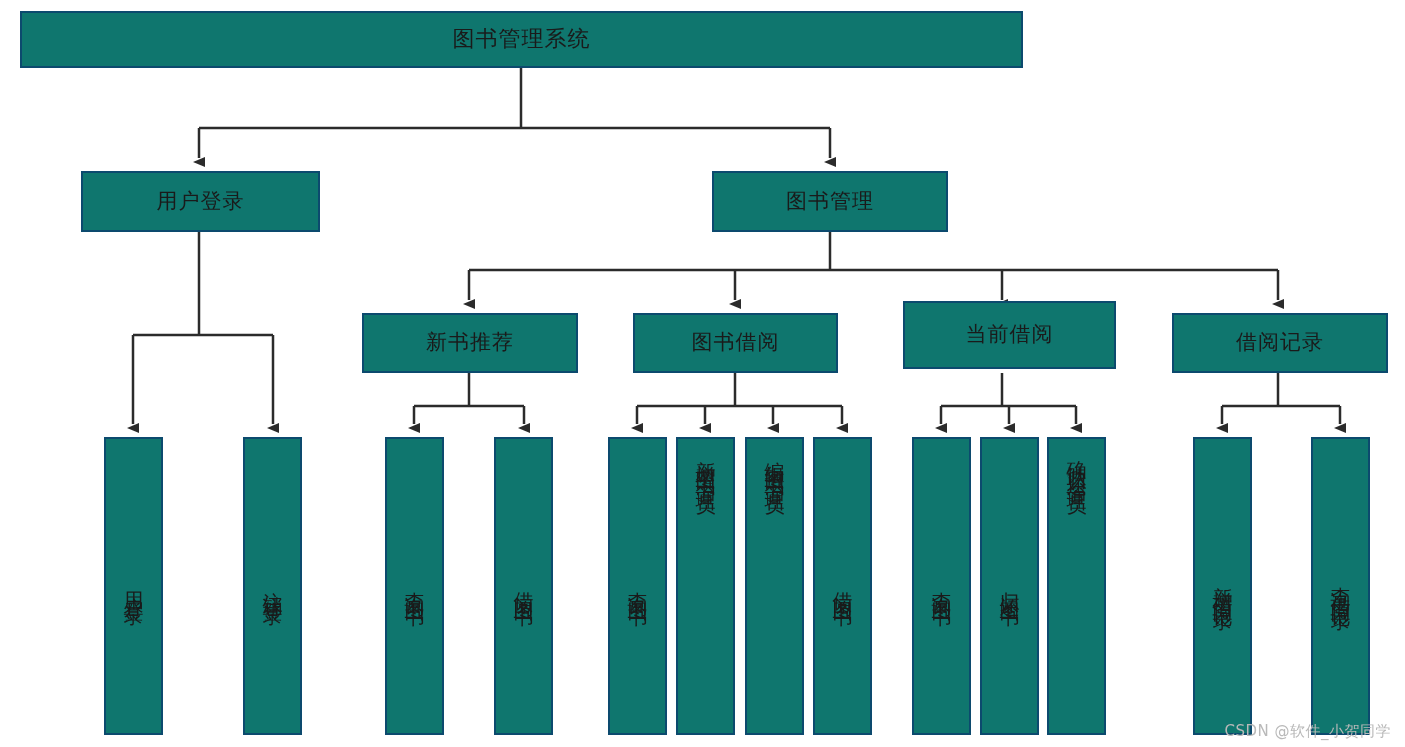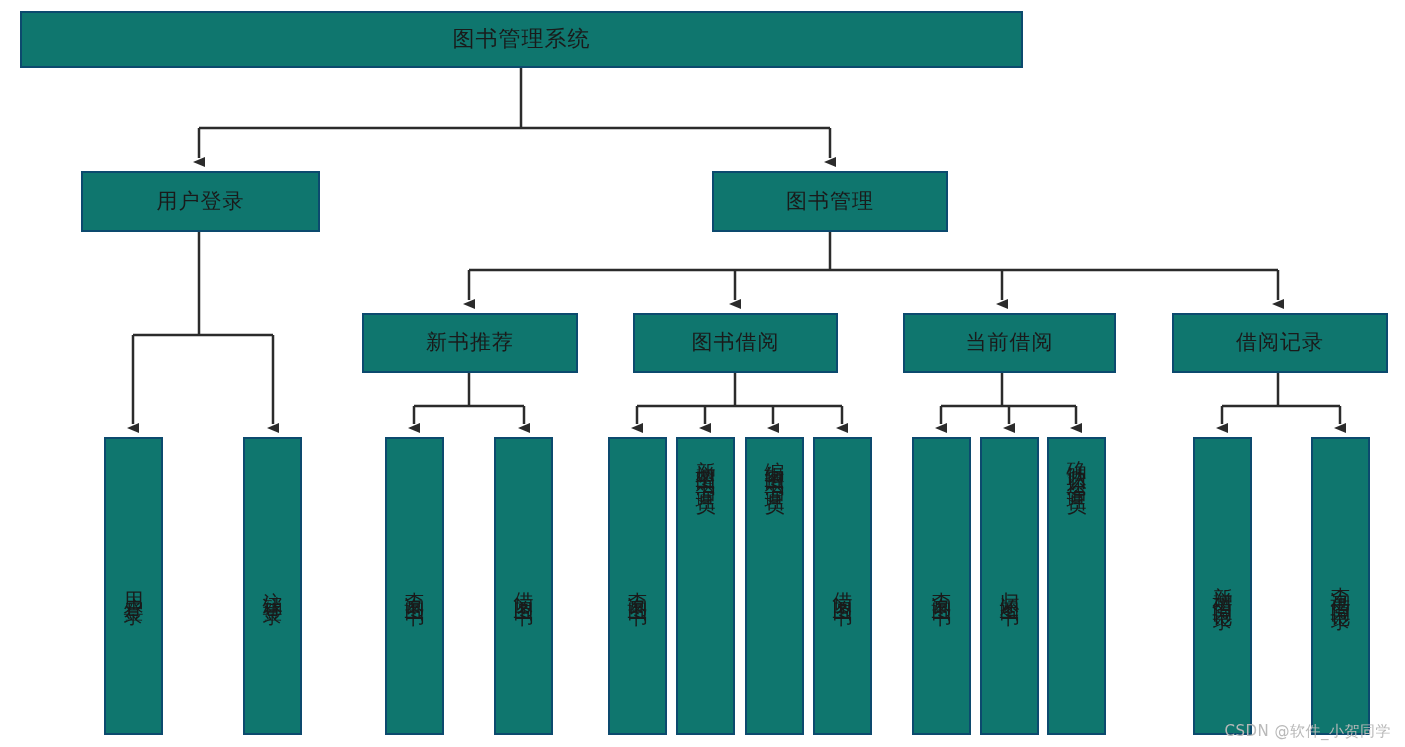--- a/index.html
+++ b/index.html
@@ -127,21 +127,21 @@
     </g>
   </svg>
 
   <div class="node h-node h-title" style="left:20px; top:11px; width:1003px; height:57px;">图书管理系统</div>
 
   <div class="node h-node" style="left:81px; top:171px; width:239px; height:61px;">用户登录</div>
   <div class="node h-node" style="left:712px; top:171px; width:236px; height:61px;">图书管理</div>
 
   <div class="node h-node" style="left:362px; top:313px; width:216px; height:60px;">新书推荐</div>
   <div class="node h-node" style="left:633px; top:313px; width:205px; height:60px;">图书借阅</div>
-  <div class="node h-node" style="left:903px; top:313px; width:213px; height:60px;">当前借阅</div>
+  <div class="node h-node" style="left:903px; top:301px; width:213px; height:68px;">当前借阅</div>
   <div class="node h-node" style="left:1172px; top:313px; width:216px; height:60px;font-family:Liberation Serif, serif;">借阅记录</div>
 
   <div class="node v-node v-center" style="left:104px; top:437px; width:59px; height:298px;">
     <span class="vtext">用户登录</span>
   </div>
   <div class="node v-node v-center" style="left:243px; top:437px; width:59px; height:298px;">
     <span class="vtext">注销登录</span>
   </div>
 
   <div class="node v-node v-center" style="left:385px; top:437px; width:59px; height:298px;">

